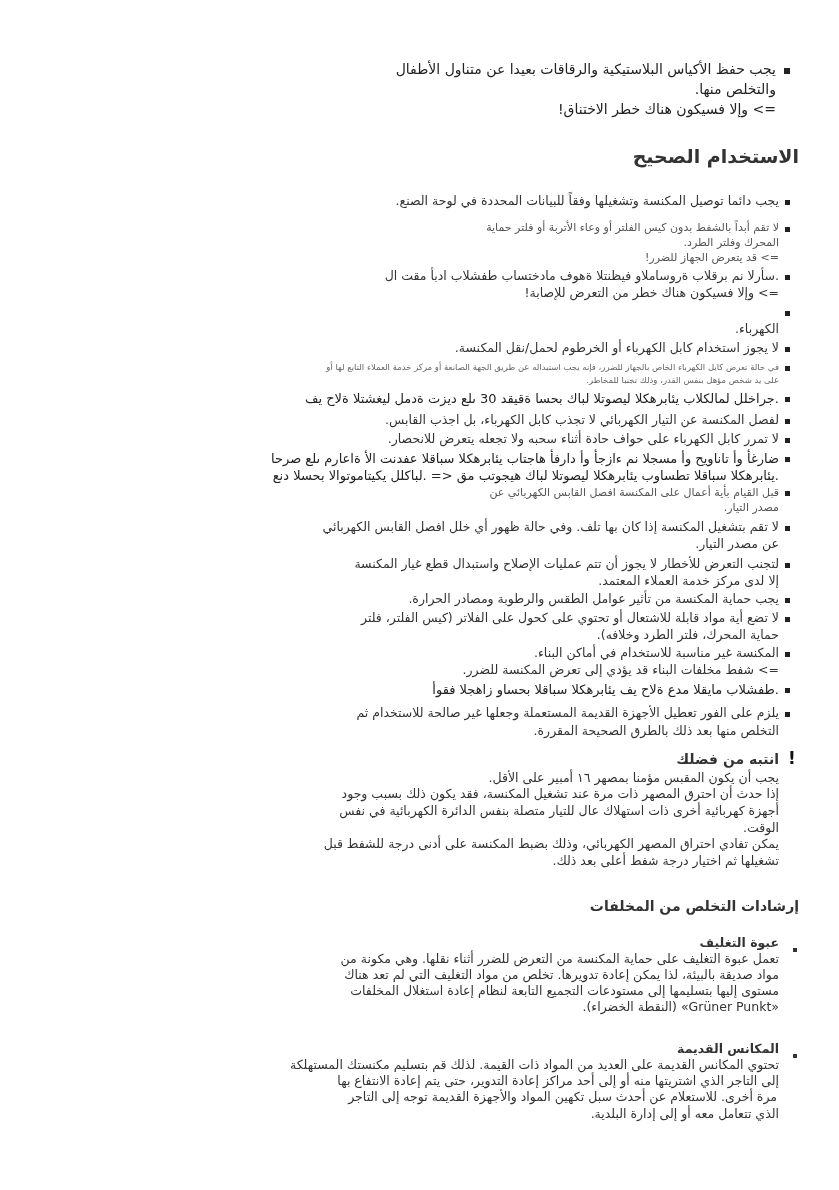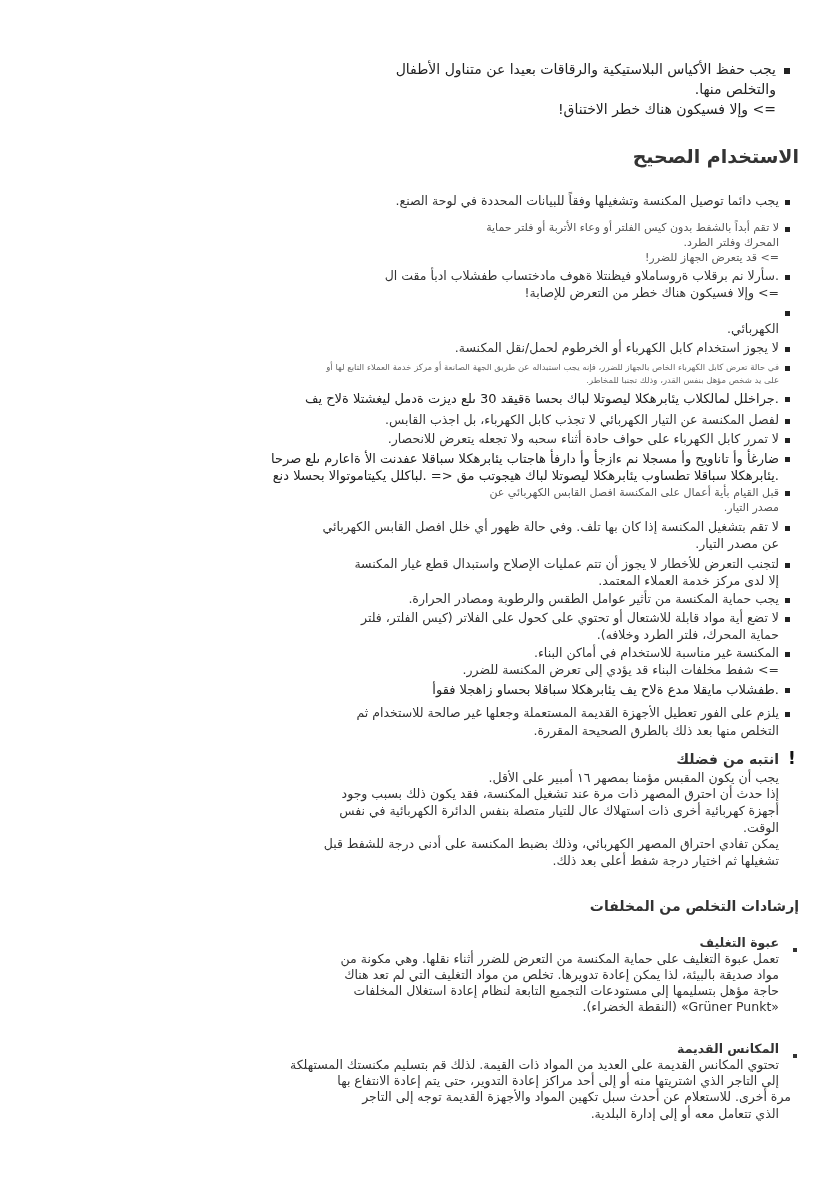--- a/index.html
+++ b/index.html
@@ -42,21 +42,21 @@
   <div class="bul sm" style="left:785px;top:227px;"></div>
   <div class="ln sm" style="right:60px;top:221px;">لا تقم أبداً بالشفط بدون كيس الفلتر أو وعاء الأتربة أو فلتر حماية</div>
   <div class="ln sm" style="right:60px;top:236px;">المحرك وفلتر الطرد.</div>
   <div class="ln sm" style="right:60px;top:251px;">=&gt; قد يتعرض الجهاز للضرر!</div>
 
   <div class="bul sm" style="left:785px;top:275px;"></div>
   <div class="ln md" style="right:60px;top:268px;">.سأرلا نم برقلاب ةروساملاو فيظنتلا ةهوف مادختساب طفشلاب ادبأ مقت ال</div>
   <div class="ln md" style="right:60px;top:285px;">=&gt; وإلا فسيكون هناك خطر من التعرض للإصابة!</div>
 
   <div class="bul sm" style="left:785px;top:311px;"></div>
-  <div class="ln md" style="right:60px;top:321px;">الكهربائي.</div>
+  <div class="ln md" style="right:60px;top:321px;">الكهرباء.</div>
 
   <div class="bul sm" style="left:785px;top:347px;"></div>
   <div class="ln md" style="right:60px;top:340px;">لا يجوز استخدام كابل الكهرباء أو الخرطوم لحمل/نقل المكنسة.</div>
 
   <div class="bul sm" style="left:785px;top:366px;"></div>
   <div class="ln xs" style="right:60px;top:361px;">في حالة تعرض كابل الكهرباء الخاص بالجهاز للضرر، فإنه يجب استبداله عن طريق الجهة الصانعة أو مركز خدمة العملاء التابع لها أو</div>
   <div class="ln xs" style="right:60px;top:374px;">على يد شخص مؤهل بنفس القدر، وذلك تجنبا للمخاطر.</div>
 
   <div class="bul sm" style="left:785px;top:397px;"></div>
   <div class="ln" style="right:60px;top:390px;font-size:13px;">.جراخلل لمالكلاب يئابرهكلا ليصوتلا لباك بحسا ةقيقد 30 ىلع ديزت ةدمل ليغشتلا ةلاح يف</div>
@@ -109,23 +109,23 @@
   <div class="ln md" style="right:60px;top:820px;">الوقت.</div>
   <div class="ln md" style="right:60px;top:836px;">يمكن تفادي احتراق المصهر الكهربائي، وذلك بضبط المكنسة على أدنى درجة للشفط قبل</div>
   <div class="ln md" style="right:60px;top:853px;">تشغيلها ثم اختيار درجة شفط أعلى بعد ذلك.</div>
 
   <div class="ln heading" style="right:40px;top:896px;font-size:14px;">إرشادات التخلص من المخلفات</div>
 
   <div class="dot" style="left:793px;top:948px;"></div>
   <div class="ln subhead" style="right:60px;top:934px;font-size:12.5px;">عبوة التغليف</div>
   <div class="ln md" style="right:60px;top:951px;">تعمل عبوة التغليف على حماية المكنسة من التعرض للضرر أثناء نقلها. وهي مكونة من</div>
   <div class="ln md" style="right:60px;top:967px;">مواد صديقة بالبيئة، لذا يمكن إعادة تدويرها. تخلص من مواد التغليف التي لم تعد هناك</div>
-  <div class="ln md" style="right:60px;top:983px;">حاجة مؤهل بتسليمها إلى مستودعات التجميع التابعة لنظام إعادة استغلال المخلفات</div>
+  <div class="ln md" style="right:60px;top:983px;">مستوى إليها بتسليمها إلى مستودعات التجميع التابعة لنظام إعادة استغلال المخلفات</div>
   <div class="ln md" style="right:60px;top:999px;">«Grüner Punkt» (النقطة الخضراء).</div>
 
   <div class="dot" style="left:793px;top:1054px;"></div>
   <div class="ln subhead" style="right:60px;top:1040px;font-size:12.5px;">المكانس القديمة</div>
   <div class="ln md" style="right:60px;top:1057px;">تحتوي المكانس القديمة على العديد من المواد ذات القيمة. لذلك قم بتسليم مكنستك المستهلكة</div>
   <div class="ln md" style="right:60px;top:1073px;">إلى التاجر الذي اشتريتها منه أو إلى أحد مراكز إعادة التدوير، حتى يتم إعادة الانتفاع بها</div>
-  <div class="ln md" style="right:48px;top:1089px;margin-left:28px;">مرة أخرى. للاستعلام عن أحدث سبل تكهين المواد والأجهزة القديمة توجه إلى التاجر</div>
+  <div class="ln md" style="right:62px;top:1089px;margin-left:28px;">مرة أخرى. للاستعلام عن أحدث سبل تكهين المواد والأجهزة القديمة توجه إلى التاجر</div>
   <div class="ln md" style="right:60px;top:1106px;">الذي تتعامل معه أو إلى إدارة البلدية.</div>
 
 </div>
 
 </body></html>

